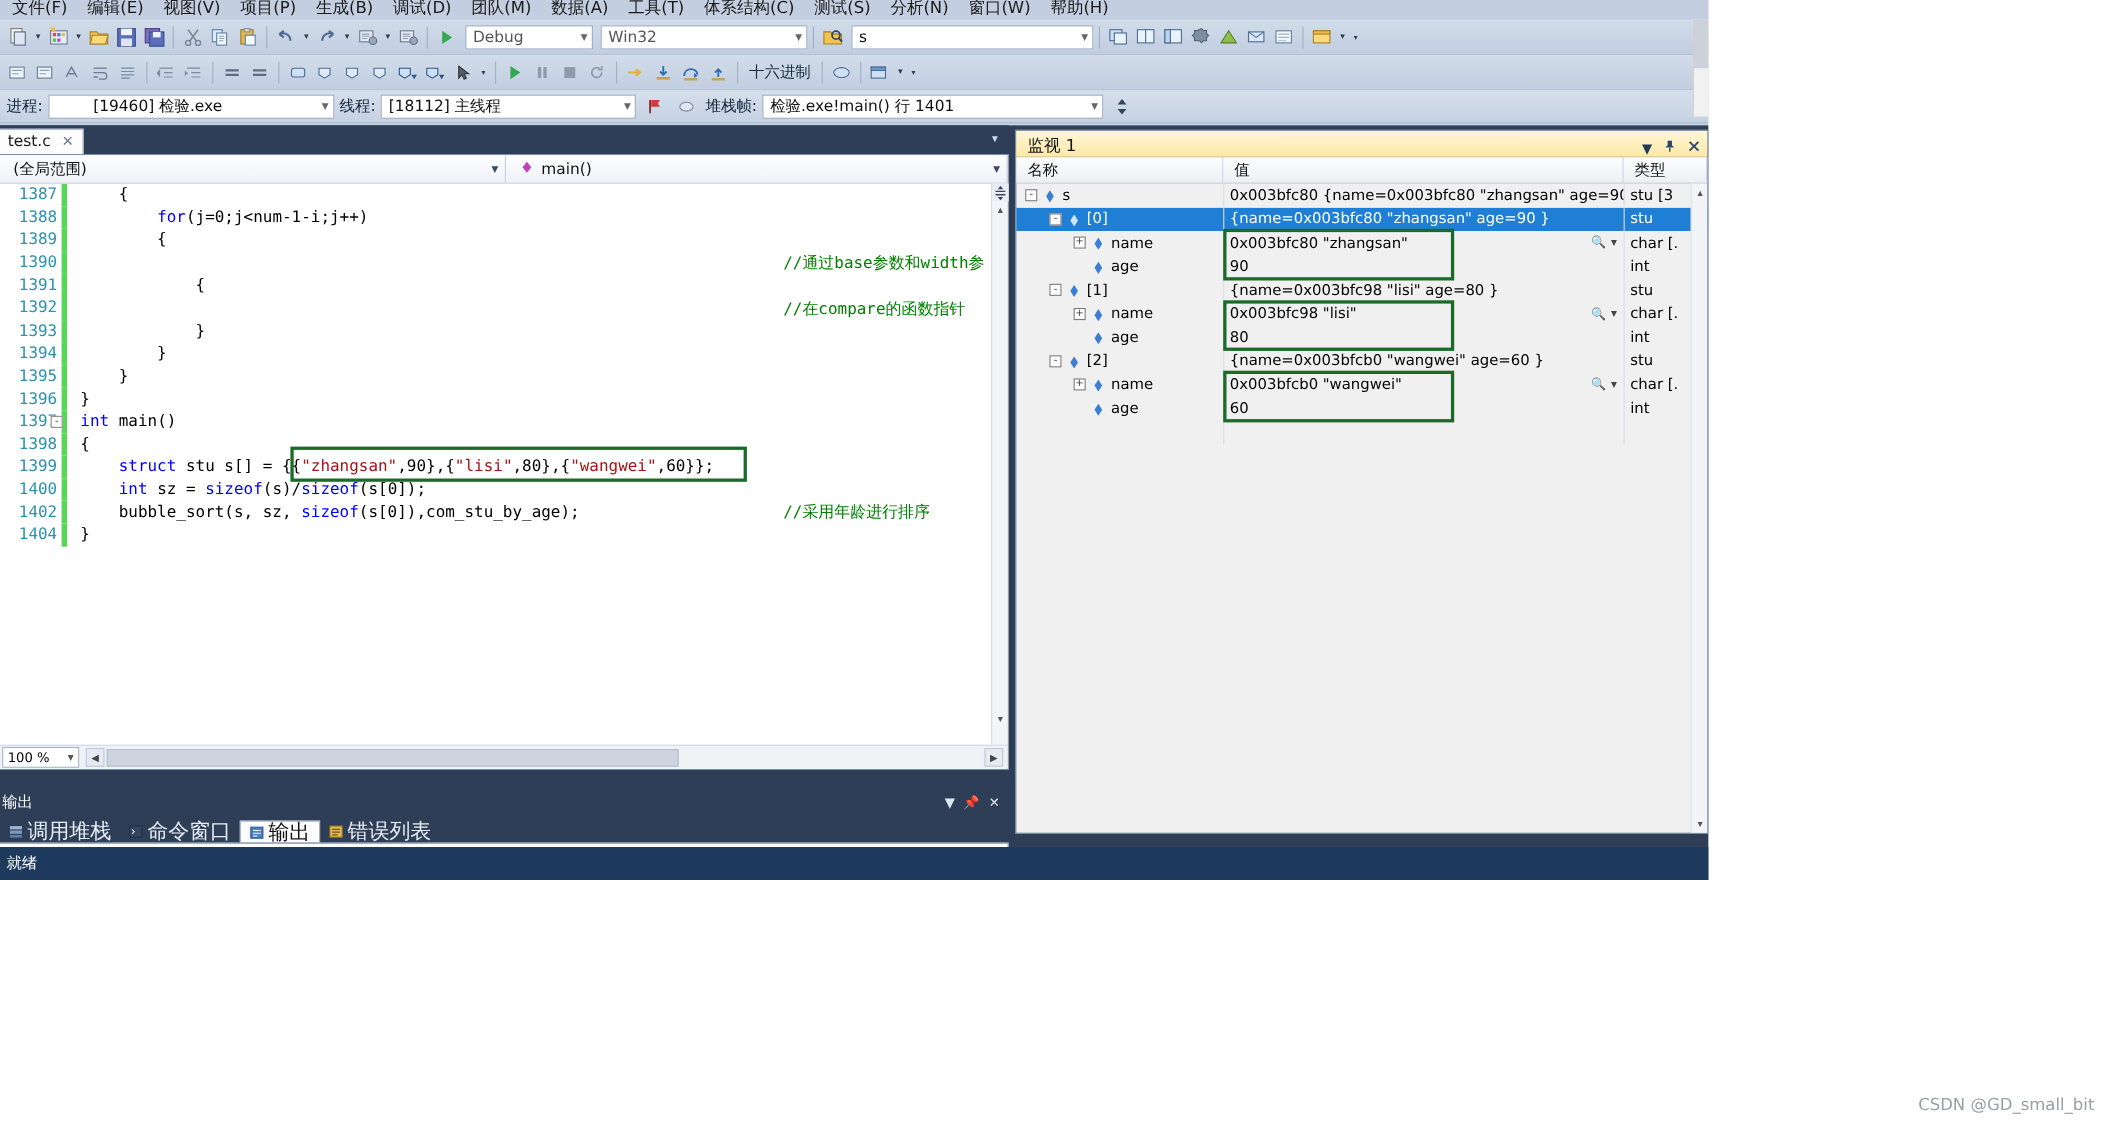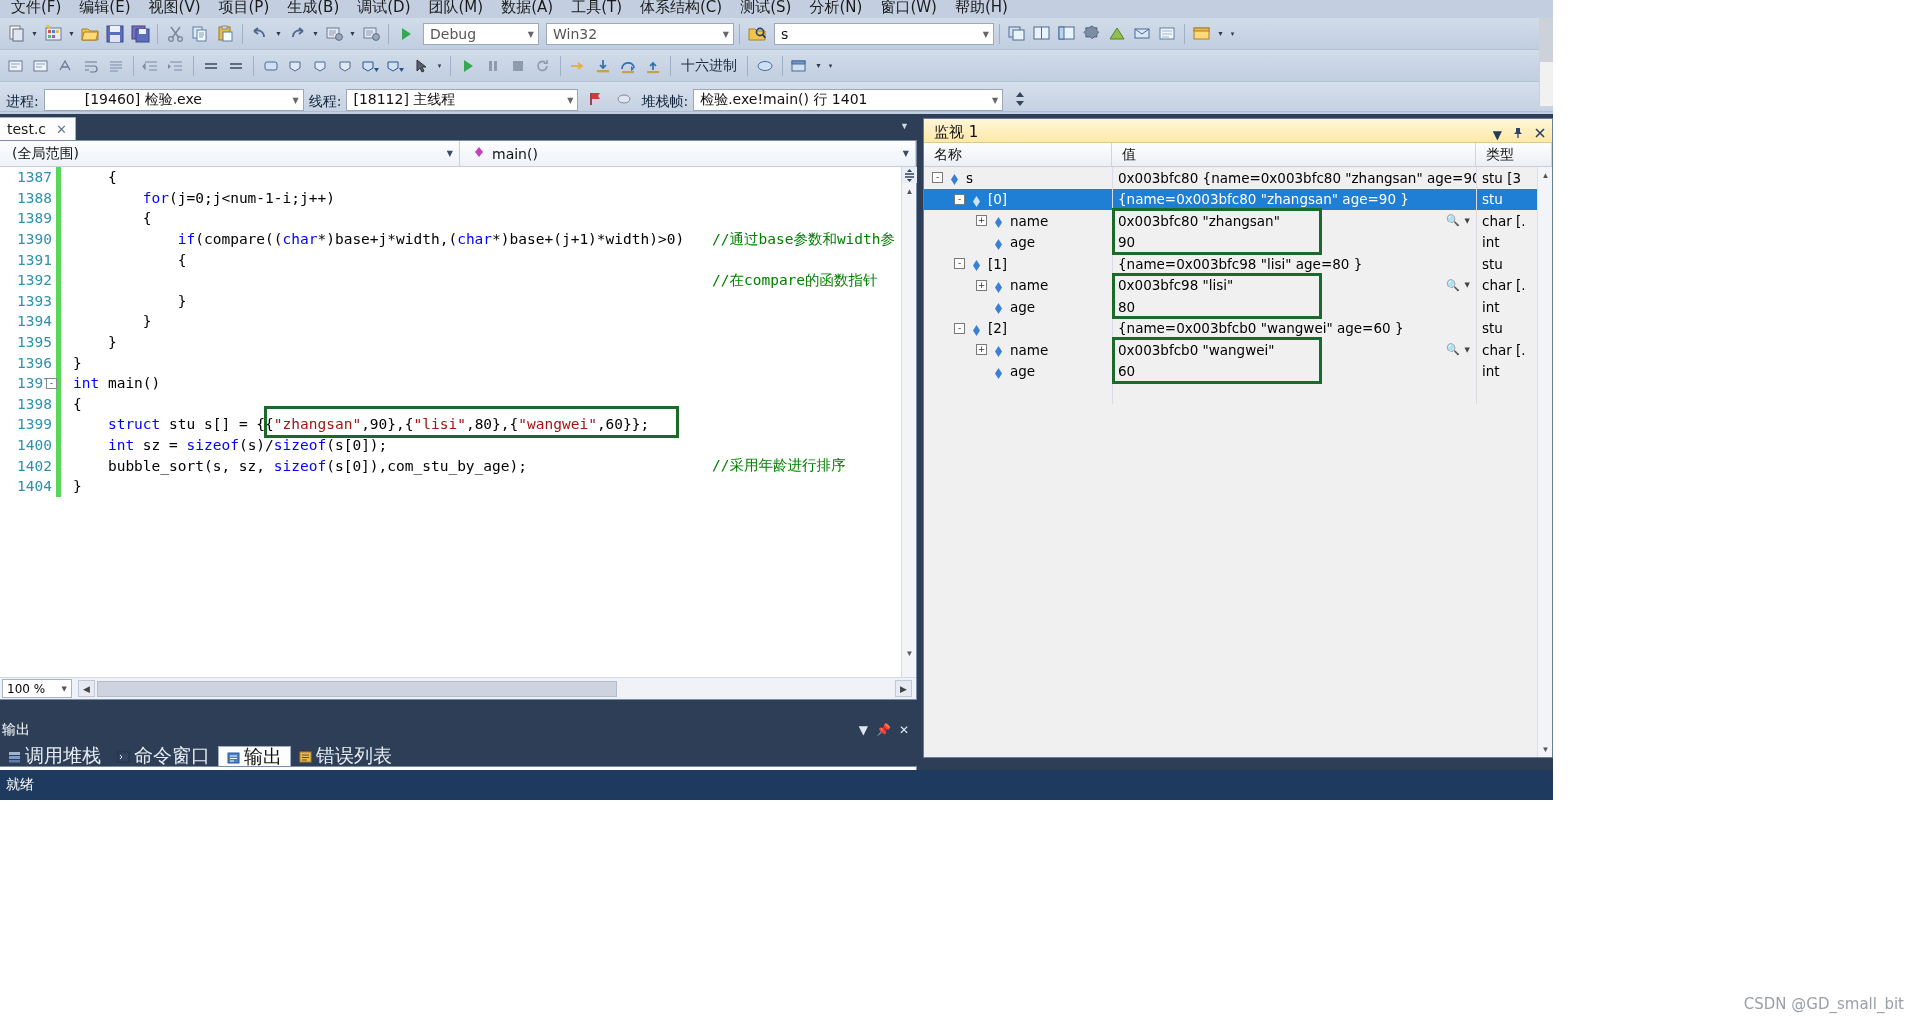--- a/index.html
+++ b/index.html
@@ -56,21 +56,21 @@
     font-family:"DejaVu Sans", sans-serif;
   }
   .combo .cb-arrow {
     position:absolute; right:4px; top:50%; transform:translateY(-50%);
     font-size:8px; color:#666;
   }
   
   #dbgbar {
     position:absolute; left:0; top:82px; height:30px; width:100%;
     background:linear-gradient(#d6dfec,#c6d2e2);
-    display:flex; align-items:flex-end; padding-left:6px; gap:5px;
+    display:flex; align-items:center; padding-left:6px; gap:5px;
     border-bottom:1px solid #aebdd2;
   }
   #dbgbar .lbl { font-size:14px; color:#12243c; font-family:"DejaVu Sans", sans-serif; white-space:nowrap;}
   
   #docwell {
     position:absolute; left:0; top:114px; right:0; bottom:0;
     background:#2d3e56;
   }
   
   #tabstrip {
@@ -664,21 +664,20 @@
             <div class="cl">
               <div class="gutmark"></div>
               <div class="ln">1389</div>
               <div class="chg"></div>
               <div class="codetxt">        {</div>
             </div>
             <div class="cl">
               <div class="gutmark"></div>
               <div class="ln">1390</div>
               <div class="chg"></div>
-              <div class="codetxt">            <span class="kw">if</span>(compare((<span class="kw">char</span>*)base+j*width,(<span class="kw">char</span>*)base+(j+1)*width)&gt;0)</div>
               <div class="cm" style="position: absolute; left: 712px; white-space: nowrap;">//通过base参数和width参</div>
             </div>
             <div class="cl">
               <div class="gutmark"></div>
               <div class="ln">1391</div>
               <div class="chg"></div>
               <div class="codetxt">            {</div>
             </div>
             <div class="cl">
               <div class="gutmark"></div>

